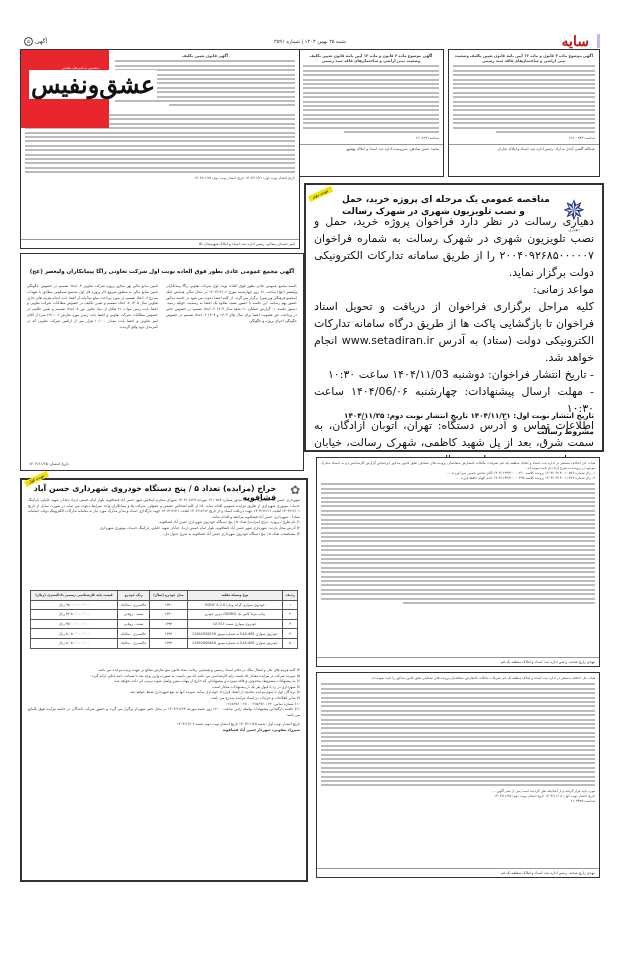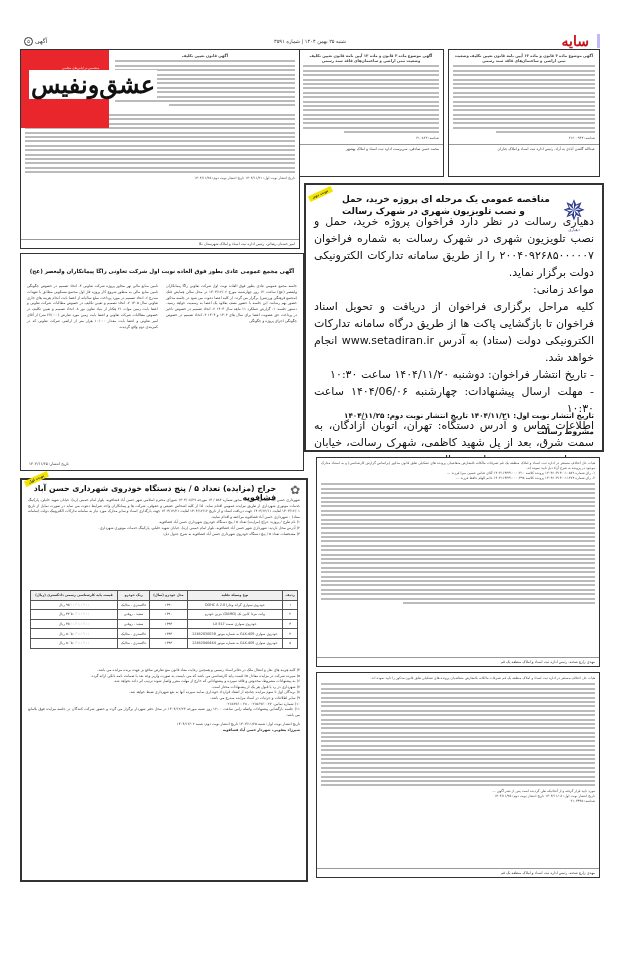--- a/index.html
+++ b/index.html
@@ -137,21 +137,21 @@
 
 <div class="abs main-ad">
   <div class="ribbon" style="left:2px; top:6px;">نوبت دوم</div>
   <div class="logo8">✵</div>
   <div class="logo8-cap">دهیاری</div>
   <div class="title">مناقصه عمومی یک مرحله ای پروژه خرید، حمل و نصب تلویزیون شهری در شهرک رسالت</div>
   <div class="body">
     <div>دهیاری رسالت در نظر دارد فراخوان پروژه خرید، حمل و نصب تلویزیون شهری در شهرک رسالت به شماره فراخوان ۲۰۰۴۰۹۲۶۸۵۰۰۰۰۰۷ را از طریق سامانه تدارکات الکترونیکی دولت برگزار نماید.</div>
     <div>مواعد زمانی:</div>
     <div>کلیه مراحل برگزاری فراخوان از دریافت و تحویل اسناد فراخوان تا بازگشایی پاکت ها از طریق درگاه سامانه تدارکات الکترونیکی دولت (ستاد) به آدرس www.setadiran.ir انجام خواهد شد.</div>
-    <div>- تاریخ انتشار فراخوان: دوشنبه ۱۴۰۴/۱۱/۲۰ ساعت ۱۰:۳۰</div>
+    <div>- تاریخ انتشار فراخوان: دوشنبه ۱۴۰۴/۱۱/03 ساعت ۱۰:۳۰</div>
     <div>- مهلت ارسال پیشنهادات: چهارشنبه ۱۴۰۴/06/۰۶ ساعت ۱۰:۳۰</div>
     <div>اطلاعات تماس و آدرس دستگاه: تهران، اتوبان آزادگان، به سمت شرق، بعد از پل شهید کاظمی، شهرک رسالت، خیابان بسیجیان، معبر دوم، دهیاری رسالت</div>
     <div>تلفن: ۵۵۰۳۶۲۹۹</div>
   </div>
   <div class="pub">تاریخ انتشار نوبت اول: ۱۴۰۴/۱۱/۲۱ تاریخ انتشار نوبت دوم: ۱۴۰۴/۱۱/۲۵</div>
   <div class="org">مشروط رسالت</div>
 </div>
 
 <div class="abs agm box">
   <div class="h">آگهی مجمع عمومی عادی بطور فوق العاده نوبت اول شرکت تعاونی راگا پیمانکاران ولیعصر (عج)</div>

